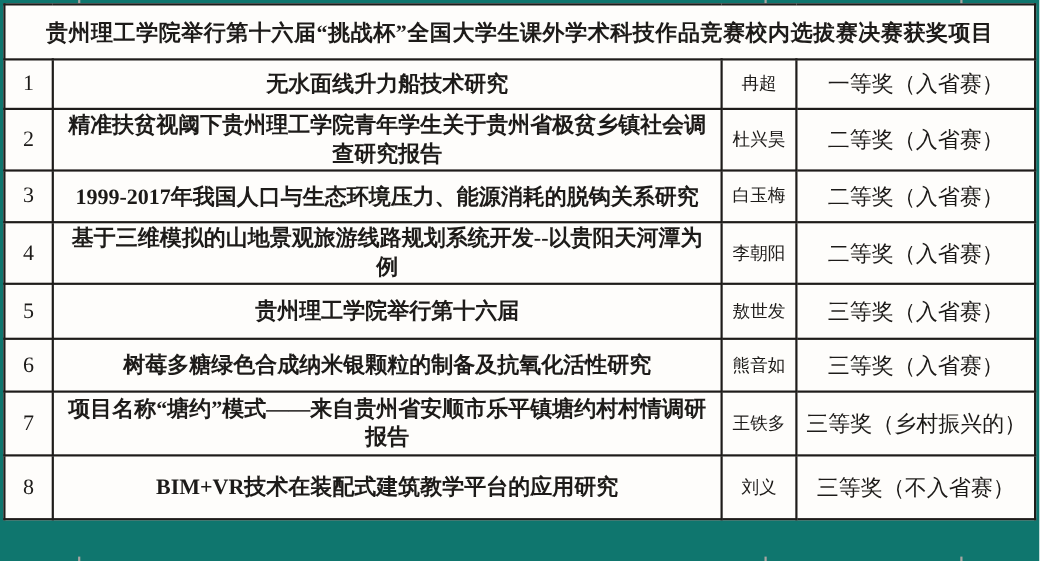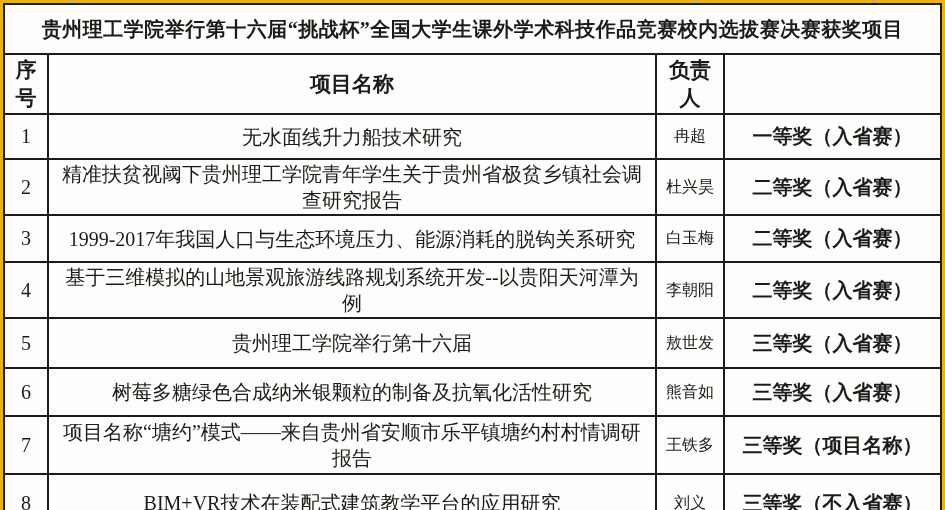--- a/index.html
+++ b/index.html
@@ -3,21 +3,21 @@
 <meta charset="utf-8">
 <style>
   html,body{margin:0;padding:0;}
   body{
     font-family:"Liberation Serif","DejaVu Serif",serif;
     background:#ffffff;
   }
   .page{
     position:relative;
     width:945px;height:510px;
-    background:#eab308;
+    background:#0f766e;
     overflow:hidden;
     color:#1d1b19;
   }
   table.awards{
     position:absolute;left:3px;top:3px;
     width:937px;
     border-collapse:collapse;
     table-layout:fixed;
     background:#fefdfb;
   }
@@ -39,32 +39,32 @@
     font-size:21px;
     font-weight:bold;
   }
   td.idx-cell{
     font-size:20px;
     font-weight:normal;
     padding:1px 2px;
   }
   td.proj-cell{
     font-size:20px;
-    font-weight:normal;
+    font-weight:bold;
     line-height:26px;
     border-radius:19px;
   }
   td.leader-cell{
     font-size:16px;
     font-weight:normal;
     padding:1px 2px;
   }
   td.award-cell{
     font-size:20px;
-    font-weight:bold;
+    font-weight:normal;
     white-space:nowrap;
     padding:1px 4px;
   }
   
   tr.r-title  {height:50px;}
   tr.r-head   {height:44px;}
   tr.r-1{height:45px;}
   tr.r-2{height:51px;}
   tr.r-3{height:47px;}
   tr.r-4{height:47px;}
@@ -97,26 +97,20 @@
     <colgroup>
       <col style="width:44px">
       <col style="width:608px">
       <col style="width:68px">
       <col style="width:217px">
     </colgroup>
     <tbody>
       <tr class="r-title">
         <td class="title-cell" colspan="4">贵州理工学院举行第十六届“挑战杯”全国大学生课外学术科技作品竞赛校内选拔赛决赛获奖项目</td>
       </tr>
-      <tr class="r-head">
-        <td class="head-cell">序号</td>
-        <td class="head-cell">项目名称</td>
-        <td class="head-cell">负责人</td>
-        <td class="head-cell"></td>
-      </tr>
 
       <tr class="r-1">
         <td class="idx-cell">1</td>
         <td class="proj-cell">无水面线升力船技术研究</td>
         <td class="leader-cell">冉超</td>
         <td class="award-cell">一等奖（入省赛）</td>
       </tr>
       <tr class="r-2">
         <td class="idx-cell">2</td>
         <td class="proj-cell">精准扶贫视阈下贵州理工学院青年学生关于贵州省极贫乡镇社会调查研究报告</td>
@@ -144,21 +138,21 @@
       <tr class="r-6">
         <td class="idx-cell">6</td>
         <td class="proj-cell">树莓多糖绿色合成纳米银颗粒的制备及抗氧化活性研究</td>
         <td class="leader-cell">熊音如</td>
         <td class="award-cell">三等奖（入省赛）</td>
       </tr>
       <tr class="r-7">
         <td class="idx-cell">7</td>
         <td class="proj-cell">项目名称“塘约”模式——来自贵州省安顺市乐平镇塘约村村情调研报告</td>
         <td class="leader-cell">王铁多</td>
-        <td class="award-cell">三等奖（项目名称）</td>
+        <td class="award-cell">三等奖（乡村振兴的）</td>
       </tr>
       <tr class="r-8">
         <td class="idx-cell">8</td>
         <td class="proj-cell">BIM+VR技术在装配式建筑教学平台的应用研究</td>
         <td class="leader-cell">刘义</td>
         <td class="award-cell">三等奖（不入省赛）</td>
       </tr>
     </tbody>
   </table>
 </div>

